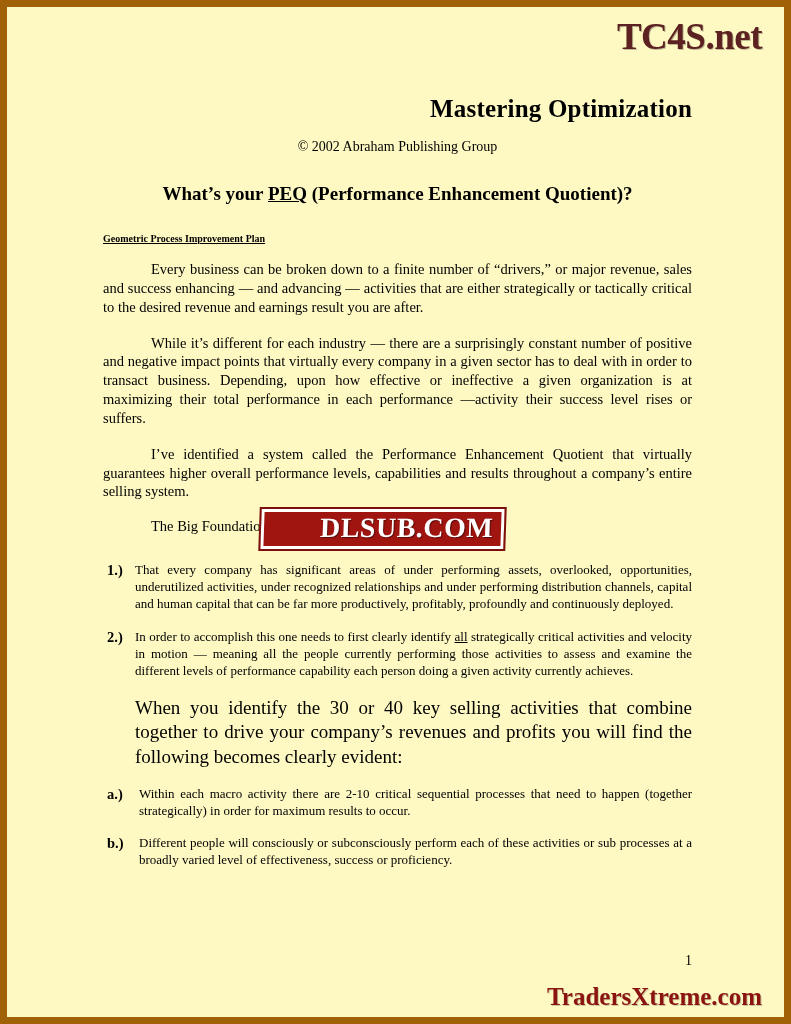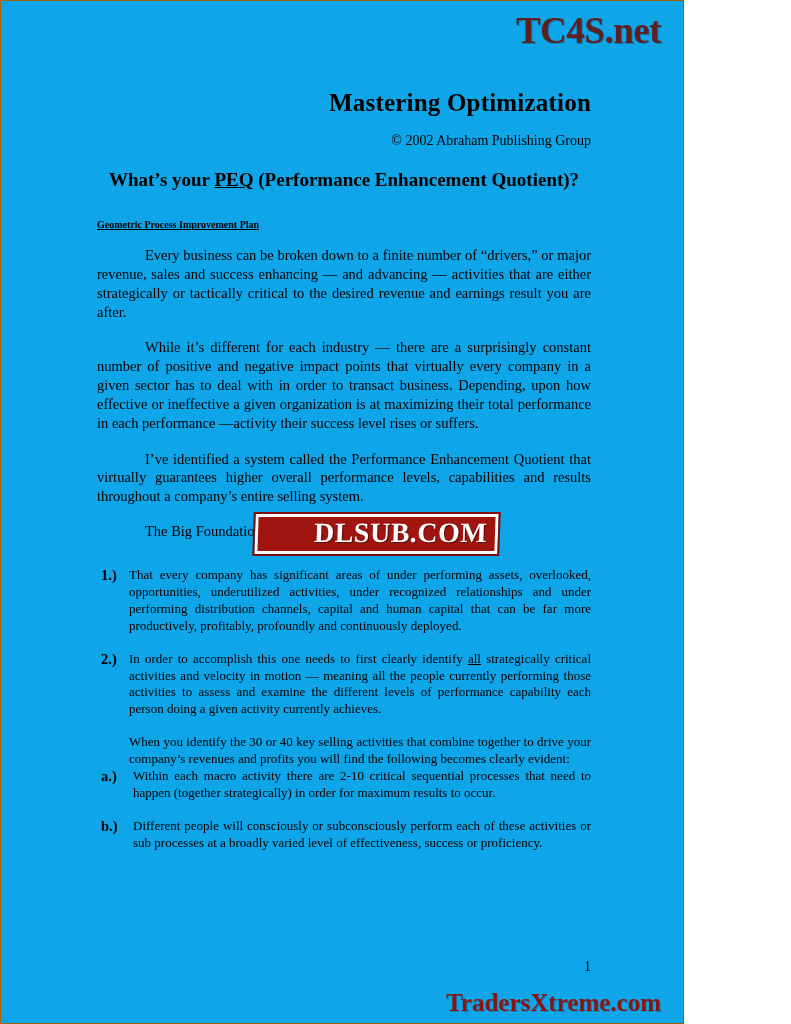--- a/index.html
+++ b/index.html
@@ -6,26 +6,26 @@
     margin: 0;
     padding: 0;
     background: #ffffff;
   }
   body {
     font-family: "Liberation Serif", serif;
     color: #000000;
   }
   .page {
     position: relative;
-    width: 684px;
+    width: 791px;
     height: 1024px;
-    background: #0ea5e9;
+    background: #fef9c3;
     box-sizing: border-box;
     overflow: hidden;
-    border: 1px solid #a16207;
+    border: 7px solid #a16207;
   }
   .watermark-top {
     position: absolute;
     top: 8px;
     right: 22px;
     font-family: "Liberation Serif", serif;
     font-weight: bold;
     font-size: 37px;
     color: #5c2120;
     letter-spacing: -0.5px;
@@ -49,23 +49,23 @@
     top: 88px;
   }
   h1.doc-title {
     font-size: 25px;
     font-weight: bold;
     text-align: right;
     margin: 0 0 16px 0;
     letter-spacing: 0.2px;
   }
   .copyright {
-    text-align: right;
+    text-align: center;
     font-size: 14px;
-    margin: 0 0 20px 0;
+    margin: 0 0 28px 0;
   }
   h2.subtitle {
     font-size: 19px;
     font-weight: bold;
     text-align: center;
     margin: 8px 0 28px 0;
   }
   h2.subtitle .u {
     text-decoration: underline;
   }
@@ -123,24 +123,24 @@
     padding-left: 4px;
     box-sizing: border-box;
   }
   .li-text {
     flex: 1 1 auto;
     font-size: 13px;
     line-height: 1.30;
     text-align: justify;
   }
   .sub-para {
-    font-size: 13px;
+    font-size: 19px;
     line-height: 1.30;
     text-align: justify;
-    margin: 16px 0 0 32px;
+    margin: 16px 0 16px 32px;
   }
   .sub-list {
     margin-left: 64px;
   }
   .sub-list .li-marker {
     width: 36px;
     text-align: left;
   }
   .u {
     text-decoration: underline;

